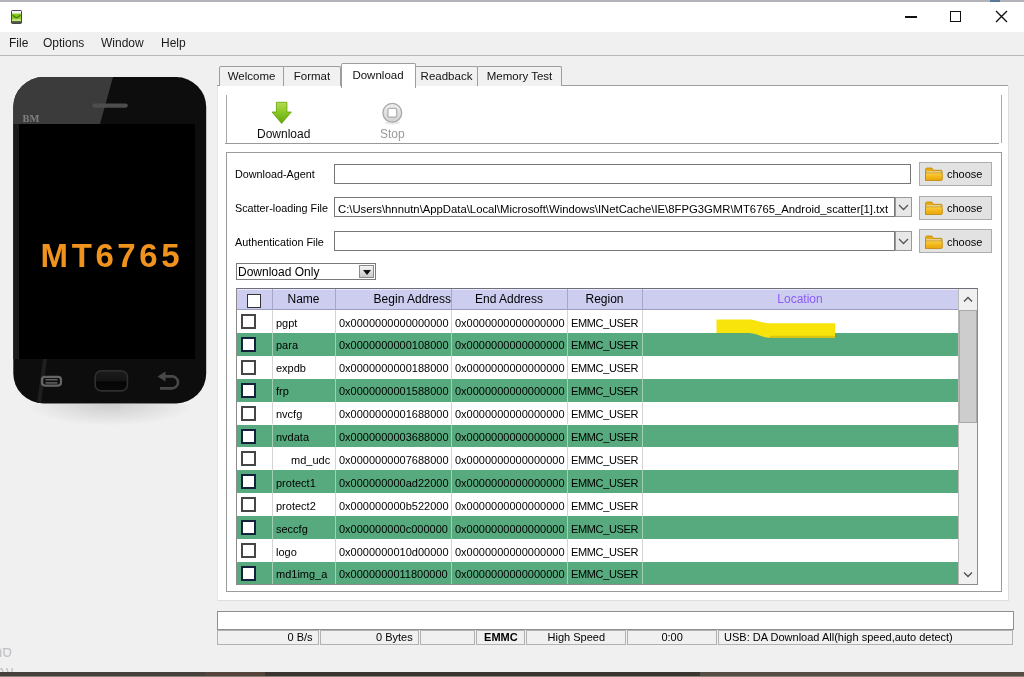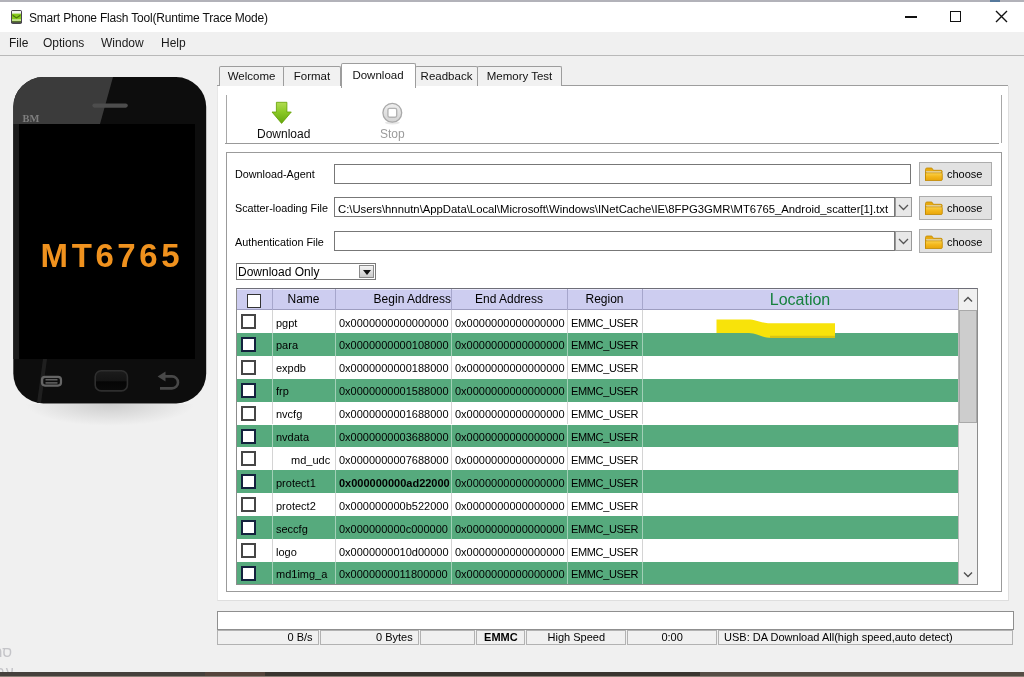--- a/index.html
+++ b/index.html
@@ -17,21 +17,20 @@
 
   <div class="abs" style="left:0;top:2px;width:1024px;height:30px;background:#ffffff;"></div>
   <svg class="abs" style="left:11px;top:9.5px;" width="11" height="14" viewBox="0 0 11 14">
     <rect x="0" y="0" width="11" height="14" rx="1.8" fill="#494451"></rect>
     <rect x="1" y="1" width="9" height="11.2" fill="#86c81e"></rect>
     <rect x="1" y="1" width="9" height="2.6" fill="#f2f2f2"></rect>
     <path d="M1.6,4.6 L5.5,7.2 L9.4,4.6 L9.4,5.9 L5.5,8.6 L1.6,5.9 Z" fill="#48720c"></path>
     <rect x="1" y="9.3" width="9" height="1.5" fill="#d4ecaa"></rect>
     <rect x="1" y="11.4" width="9" height="0.8" fill="#3a3a3a"></rect>
   </svg>
-  <div class="txt" style="left:29px;top:10.5px;font-size:12px;letter-spacing:-0.2px;color:#101010;">Smart Phone Flash Tool(Runtime Trace Mode)</div>
 
   <div class="abs" style="left:905px;top:16px;width:12px;height:2px;background:#111;"></div>
   <div class="abs" style="left:950px;top:11px;width:9px;height:9px;border:1.5px solid #111;"></div>
   <svg class="abs" style="left:995px;top:10px;" width="13" height="13" viewBox="0 0 13 13">
     <path d="M1,1 L12,12 M12,1 L1,12" stroke="#111" stroke-width="1.4"></path>
   </svg>
 
   <div class="abs" style="left:0;top:32px;width:1024px;height:23px;background:#f0f0f0;border-bottom:1px solid #b9b9b9;"></div>
   <div class="txt" style="left:9px;top:36px;font-size:12px;color:#1a1a1a;">File</div>
   <div class="txt" style="left:43px;top:36px;font-size:12px;color:#1a1a1a;">Options</div>
@@ -172,21 +171,21 @@
     <div class="abs" style="left:0;top:0;width:721px;height:21px;background:#cdcdf0;border-bottom:1px solid #9d9dc0;box-shadow:inset 0 1px 0 #e9e9fb;box-sizing:border-box;"></div>
     <div id="hdrtxt">
         <div class="abs" style="left:35px;top:0;width:63px;height:21px;line-height:21px;text-align:center;font-size:12px;color:#000;">Name</div>
         <div class="abs" style="left:35px;top:0;width:1px;height:21px;background:#a6a6cc;"></div>
         <div class="abs" style="left:98px;top:0;width:116px;height:21px;line-height:21px;text-align:right;font-size:12px;color:#000;">Begin Address</div>
         <div class="abs" style="left:98px;top:0;width:1px;height:21px;background:#a6a6cc;"></div>
         <div class="abs" style="left:214px;top:0;width:116px;height:21px;line-height:21px;text-align:center;font-size:12px;color:#000;">End Address</div>
         <div class="abs" style="left:214px;top:0;width:1px;height:21px;background:#a6a6cc;"></div>
         <div class="abs" style="left:330px;top:0;width:75px;height:21px;line-height:21px;text-align:center;font-size:12px;color:#000;">Region</div>
         <div class="abs" style="left:330px;top:0;width:1px;height:21px;background:#a6a6cc;"></div>
-        <div class="abs" style="left:405px;top:0;width:316px;height:15px;line-height:21px;text-align:center;font-size:16px;color:#15803d;">Location</div>
+        <div class="abs" style="left:405px;top:0;width:316px;height:15px;line-height:21px;text-align:center;font-size:12px;color:#8b5cf6;">Location</div>
         <div class="abs" style="left:405px;top:0;width:1px;height:21px;background:#a6a6cc;"></div>
       </div>
     <div class="abs" style="left:10px;top:5px;width:12px;height:12px;background:#fff;border:1.6px solid #333;"></div>
 
     <div id="rows" class="abs" style="left:0;top:21px;width:721px;">
         <div class="abs" style="left:0;top:0px;width:721px;height:22.9px;background:#ffffff;">
           <div class="abs" style="left:35px;top:0;width:1px;height:100%;background:#d4d4d4;"></div>
           <div class="abs" style="left:98px;top:0;width:1px;height:100%;background:#d4d4d4;"></div>
           <div class="abs" style="left:214px;top:0;width:1px;height:100%;background:#d4d4d4;"></div>
           <div class="abs" style="left:330px;top:0;width:1px;height:100%;background:#d4d4d4;"></div>
@@ -270,21 +269,21 @@
           <div class="abs" style="left:334px;top:1.5px;height:100%;line-height:22.9px;font-size:11px;letter-spacing:-0.35px;color:#000;white-space:nowrap;">EMMC_USER</div>
         </div>
         <div class="abs" style="left:0;top:160.29999999999998px;width:721px;height:22.9px;background:#56aa7d;">
           <div class="abs" style="left:35px;top:0;width:1px;height:100%;background:rgba(255,255,255,0.45);"></div>
           <div class="abs" style="left:98px;top:0;width:1px;height:100%;background:rgba(255,255,255,0.45);"></div>
           <div class="abs" style="left:214px;top:0;width:1px;height:100%;background:rgba(255,255,255,0.45);"></div>
           <div class="abs" style="left:330px;top:0;width:1px;height:100%;background:rgba(255,255,255,0.45);"></div>
           <div class="abs" style="left:405px;top:0;width:1px;height:100%;background:rgba(255,255,255,0.45);"></div>
           <div class="abs" style="left:4px;top:4px;width:11px;height:11px;background:#fff;border:2px solid #13213d;"></div>
           <div class="abs" style="left:39px;top:1.5px;height:100%;line-height:22.9px;font-size:11px;color:#000;white-space:nowrap;">protect1</div>
-          <div class="abs" style="left:102px;top:1.5px;height:100%;line-height:22.9px;font-size:11px;color:#000;white-space:nowrap;font-weight:bold;">0x000000000ad22000</div>
+          <div class="abs" style="left:102px;top:1.5px;height:100%;line-height:22.9px;font-size:11px;color:#000;white-space:nowrap;">0x000000000ad22000</div>
           <div class="abs" style="left:218px;top:1.5px;height:100%;line-height:22.9px;font-size:11px;color:#000;white-space:nowrap;">0x0000000000000000</div>
           <div class="abs" style="left:334px;top:1.5px;height:100%;line-height:22.9px;font-size:11px;letter-spacing:-0.35px;color:#000;white-space:nowrap;">EMMC_USER</div>
         </div>
         <div class="abs" style="left:0;top:183.2px;width:721px;height:22.9px;background:#ffffff;">
           <div class="abs" style="left:35px;top:0;width:1px;height:100%;background:#d4d4d4;"></div>
           <div class="abs" style="left:98px;top:0;width:1px;height:100%;background:#d4d4d4;"></div>
           <div class="abs" style="left:214px;top:0;width:1px;height:100%;background:#d4d4d4;"></div>
           <div class="abs" style="left:330px;top:0;width:1px;height:100%;background:#d4d4d4;"></div>
           <div class="abs" style="left:405px;top:0;width:1px;height:100%;background:#d4d4d4;"></div>
           <div class="abs" style="left:4px;top:4px;width:11px;height:11px;background:#fff;border:2px solid #464646;"></div>

